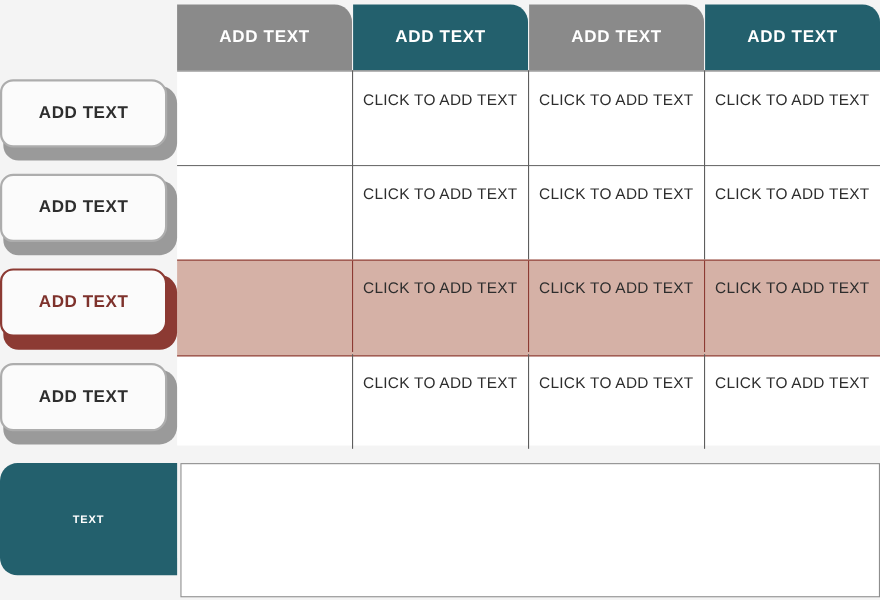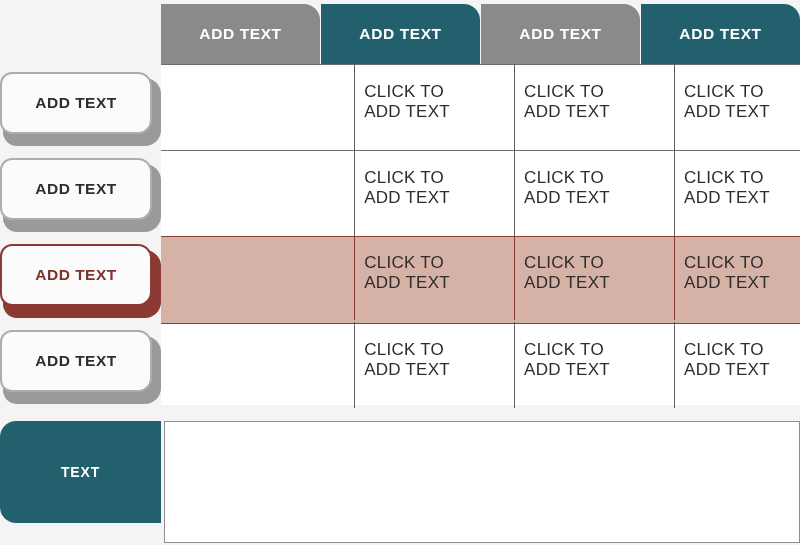--- a/index.html
+++ b/index.html
@@ -74,25 +74,24 @@
     position: absolute;
     left: 0; top: 0;
     width: 639px;
     height: 1px;
     background: #6f6f6f;
   }
   .cell {
     box-sizing: border-box;
     height: 86px;
     padding: 18px 0 0 10px;
-    font-size: 17px;
+    font-size: 14px;
     color: #2d2d2d;
     letter-spacing: .25px;
     position: relative;
-    margin-left: 34px;
   }
   .cell.divider::before {
     content: "";
     position: absolute;
     left: 0; top: 0;
     width: 1px;
     height: 86px;
     background: #5e5e5e;
   }
   .c0 { width: 159px; }
@@ -159,21 +158,21 @@
     top: 421px;
     width: 161px;
     height: 102px;
     background: #23606d;
     border-top-left-radius: 16px;
     border-bottom-left-radius: 16px;
     display: flex;
     align-items: center;
     justify-content: center;
     color: #ffffff;
-    font-size: 14px;
+    font-size: 10px;
     font-weight: bold;
     letter-spacing: .8px;
   }
   .bottompanel {
     position: absolute;
     left: 164px;
     top: 421px;
     width: 636px;
     height: 122px;
     background: #ffffff;

